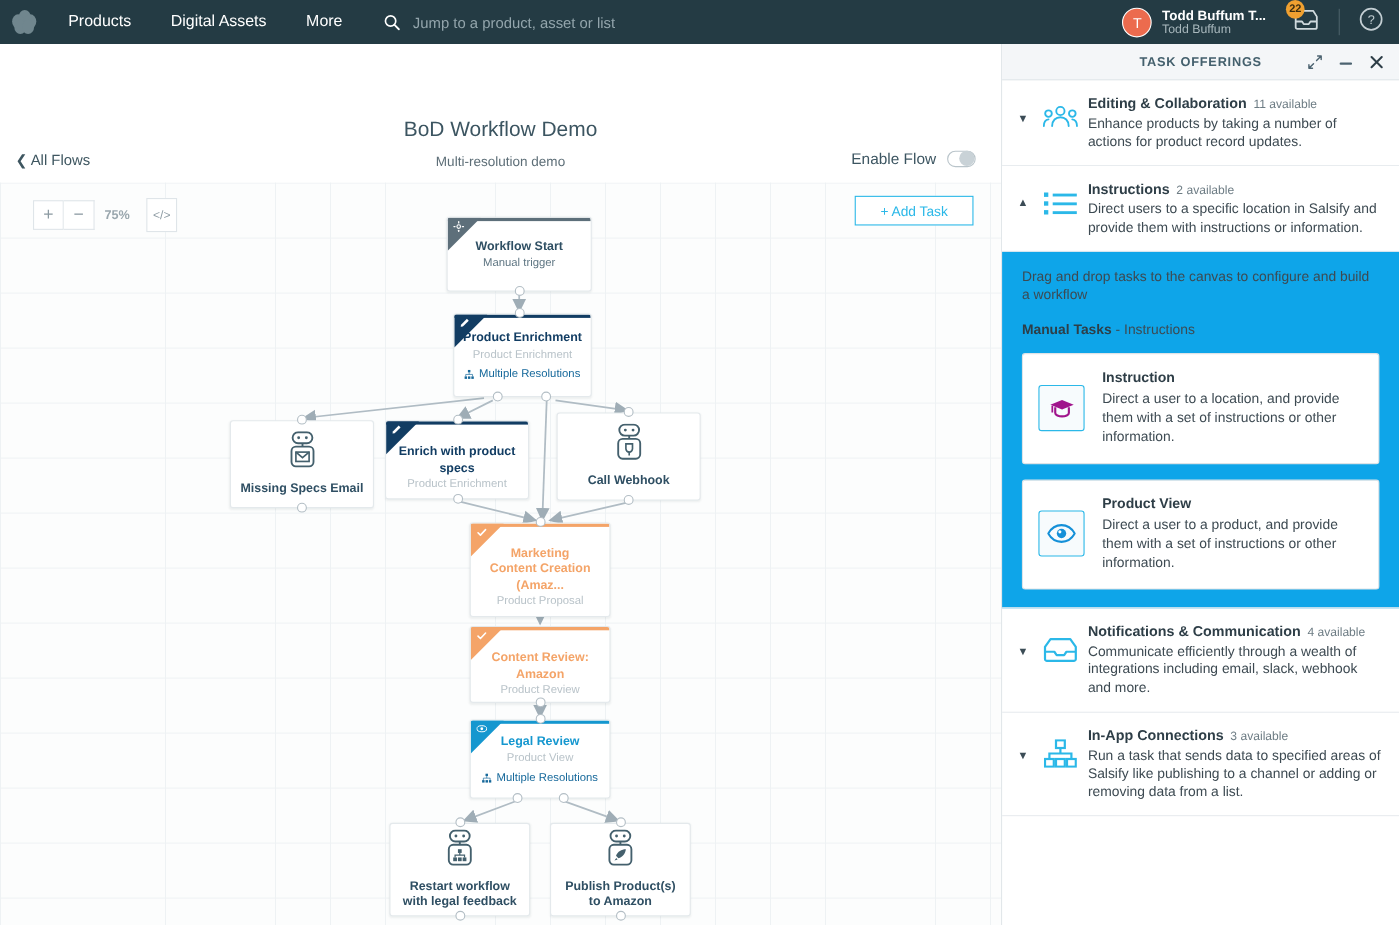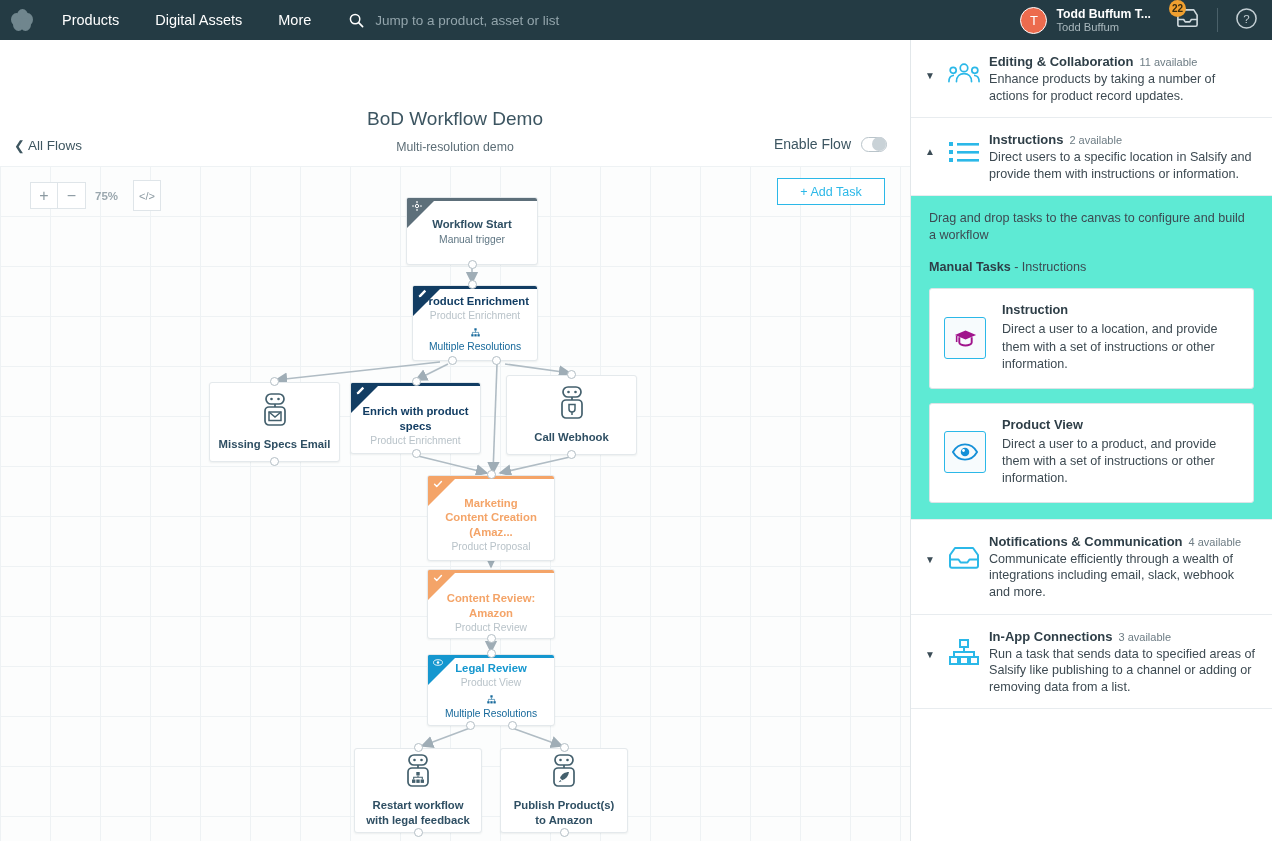--- a/index.html
+++ b/index.html
@@ -141,21 +141,21 @@
     border-top: 30px solid #1d4f74; border-right: 30px solid transparent;
   }
   .node .flag-ico {
     position:absolute; left:4px; top:2px; color:#fff; font-size:9px;
     display:flex; align-items:center; justify-content:center; width:11px; height:11px;
   }
   .node .n-title { font-size:11.3px; font-weight:bold; color:#2f4f63; text-align:center; line-height:1.25; padding:0 6px;}
   .node .n-sub { font-size:10.3px; color:#b9c3c9; text-align:center; margin-top:2px; }
   .node .n-res {
     font-size:10.3px; color:#17699b; margin-top:7px;
-    display:flex; align-items:center; gap:4px;flex-direction:column;
+    display:flex; align-items:center; gap:4px;
   }
   .node .botico { margin-bottom:6px; }
   .port {
     position:absolute; width:9px; height:9px; border-radius:50%;
     background:#fff; border:1.5px solid #b3bec5;
   }
 
   
   #panel {
     position:absolute; top:40px; right:0; width:362px; height:801px;
@@ -175,21 +175,21 @@
   }
   .cat.expanded { background:#fff; }
   .cat-caret { width:22px; flex:none; color:#3b4c56; font-size:10px; padding-top:18px; text-align:center;}
   .cat-ico { width:46px; flex:none; display:flex; justify-content:center; padding-top:10px; }
   .cat-body { flex:1; padding-left:2px; }
   .cat-head { margin-bottom:1px; }
   .cat-name { font-size:13px; font-weight:bold; color:#2e3e47; }
   .cat-count { font-size:11px; color:#6d7c84; margin-left:6px; }
   .cat-desc { font-size:12.6px; color:#3d4a52; line-height:1.32; }
 
-  #expanded-region { background:#5eead4; padding:14px 18px 16px 18px; border-bottom:1px solid #e8ecef; }
+  #expanded-region { background:#0ea5e9; padding:14px 18px 16px 18px; border-bottom:1px solid #e8ecef; }
   #dnd-hint { font-size:12.6px; color:#3d4a52; line-height:1.35; }
   #manual-tasks-line { font-size:12.6px; color:#3d4a52; margin-top:16px; }
   #manual-tasks-line b { color:#2e3e47; }
   .offer-card {
     background:#fff; border:1px solid #dde3e7; border-radius:3px;
     margin-top:14px; padding:13px 14px 14px 14px; display:flex; align-items:center;
     cursor:grab;
   }
   .offer-ico-box {
     width:42px; height:42px; border:1.5px solid #2bb8e8; border-radius:3px;
@@ -487,20 +487,42 @@
         <path d="M11.3 26 L9.6 28.3 L12.5 27.3 Z" fill="#44606d"></path>
       </svg>
     </div>
     <div class="n-title">Publish Product(s) to Amazon</div>
   </div>
   <div class="port" style="left:560px;top:577px;"></div>
   <div class="port" style="left:560px;top:662px;"></div>
 </div>
 
 <div id="panel">
+  <div id="panel-header">
+    <div id="panel-title">TASK OFFERINGS</div>
+    <div id="panel-actions">
+      <span class="pa-ico">
+        <svg width="13" height="13" viewBox="0 0 14 14">
+            <path d="M13 1 L8.5 5.5 M13 1 L13 4.5 M13 1 L9.5 1" stroke="#4c6370" stroke-width="1.4" fill="none" stroke-linecap="round"></path>
+            <path d="M1 13 L5.5 8.5 M1 13 L1 9.5 M1 13 L4.5 13" stroke="#4c6370" stroke-width="1.4" fill="none" stroke-linecap="round"></path>
+          </svg>
+      </span>
+      <span class="pa-ico">
+        <svg width="13" height="13" viewBox="0 0 14 14">
+            <line x1="2" y1="8.5" x2="12" y2="8.5" stroke="#4c6370" stroke-width="2.2" stroke-linecap="round"></line>
+          </svg>
+      </span>
+      <span class="pa-ico">
+        <svg width="13" height="13" viewBox="0 0 14 14">
+            <line x1="2" y1="2" x2="12" y2="12" stroke="#2e3e47" stroke-width="2" stroke-linecap="round"></line>
+            <line x1="12" y1="2" x2="2" y2="12" stroke="#2e3e47" stroke-width="2" stroke-linecap="round"></line>
+          </svg>
+      </span>
+    </div>
+  </div>
 
   <div class="cat">
     <div class="cat-caret">▼</div>
     <div class="cat-ico">
       <svg width="32" height="26" viewBox="0 0 34 26">
         <circle cx="17" cy="5.5" r="4" fill="none" stroke="#2bb8e8" stroke-width="1.8"></circle>
         <circle cx="5.5" cy="8" r="3.2" fill="none" stroke="#2bb8e8" stroke-width="1.8"></circle>
         <circle cx="28.5" cy="8" r="3.2" fill="none" stroke="#2bb8e8" stroke-width="1.8"></circle>
         <path d="M9 20 C9 14.5 12.6 11.5 17 11.5 C21.4 11.5 25 14.5 25 20" fill="none" stroke="#2bb8e8" stroke-width="1.8" stroke-linecap="round"></path>
         <path d="M1 20 C1 16 2.6 13.8 5.5 13.5" fill="none" stroke="#2bb8e8" stroke-width="1.8" stroke-linecap="round"></path>

